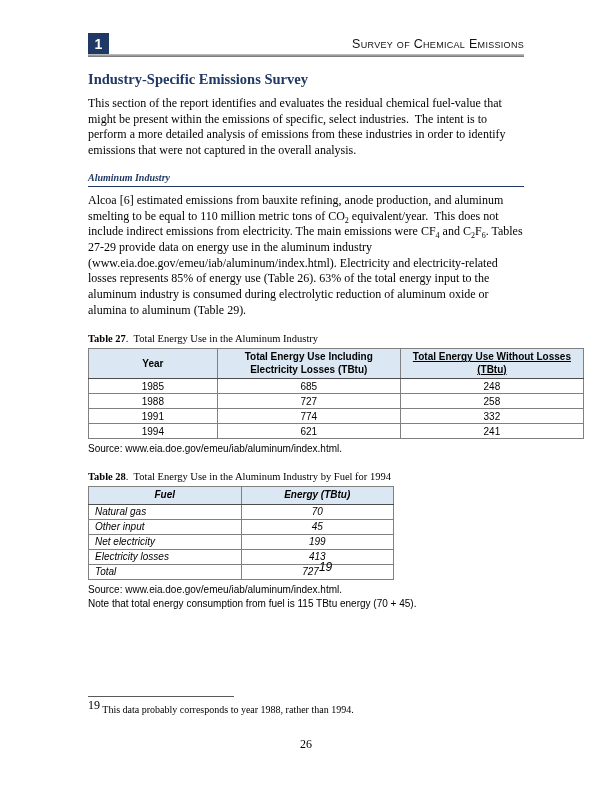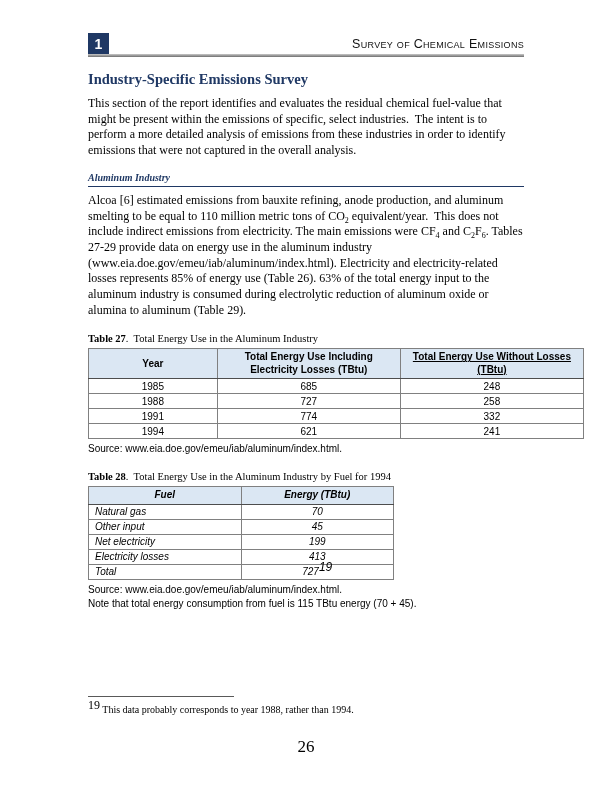--- a/index.html
+++ b/index.html
@@ -128,21 +128,21 @@
     width: 146px;
     border-top: 1px solid #595959;
     margin-bottom: 7px;
   }
   .page-number {
     position: absolute;
     top: 737px;
     left: 0;
     width: 612px;
     text-align: center;
-    font-size: 17px;
+    font-size: 12px;
   }
 </style>
 </head>
 <body>
 
 <div class="page">
 
   <div class="doc-header">
     <div class="chapter-box">
       <span>1</span>

